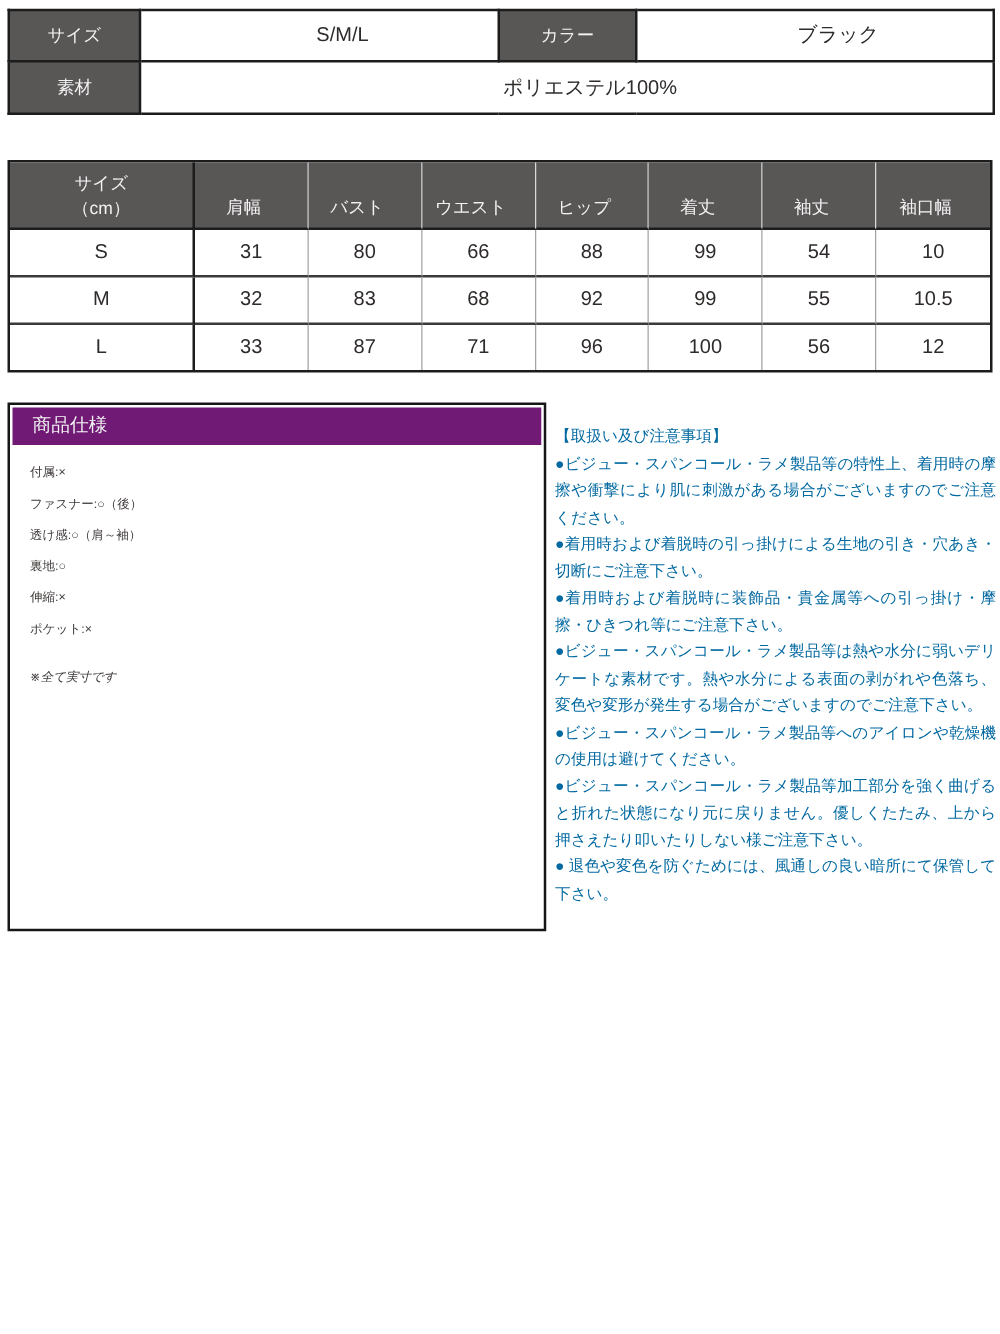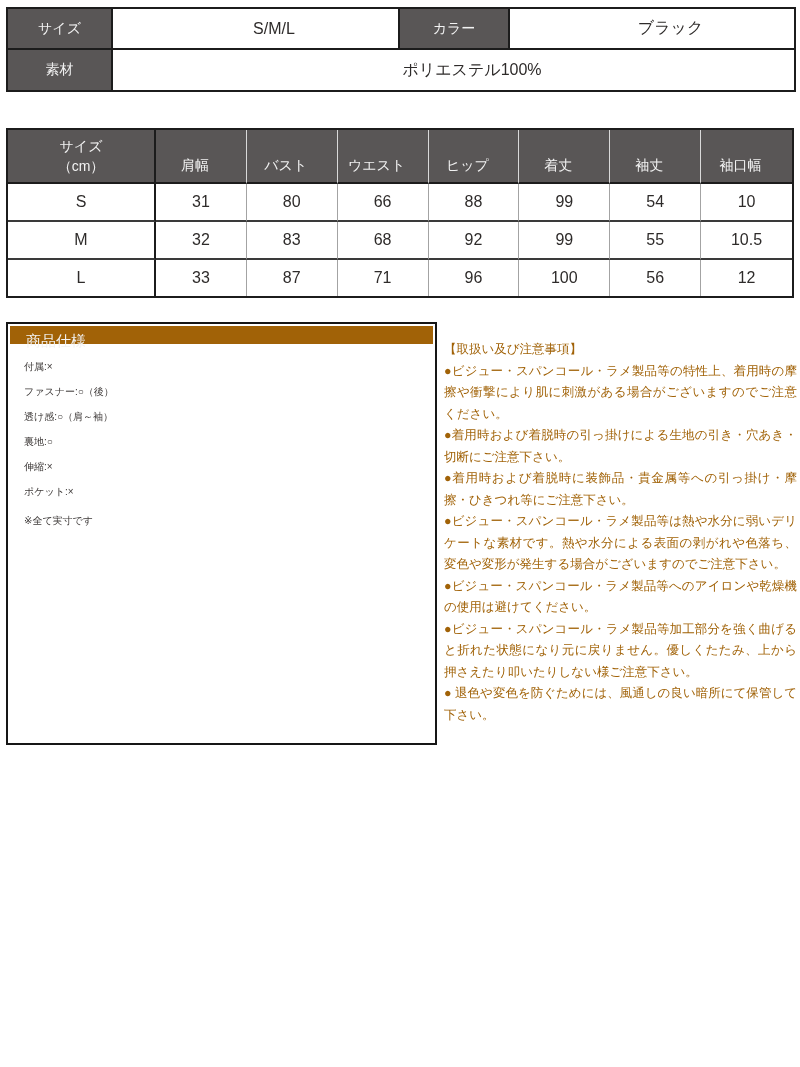--- a/index.html
+++ b/index.html
@@ -42,30 +42,30 @@
   .t2 tbody td:last-child { border-right:0; }
   .t2 tbody tr:last-child td { border-bottom:0; }
   col.zc0 { width:148px; }
 
   
   .spec-box {
     position:absolute; left:6px; top:322px; width:427px; height:419px;
     border:2px solid #161616; background:#fff;
   }
   .spec-bar {
-    margin:2px; height:18px; background:#a16207; color:#f2f2f2;
+    margin:2px; height:30px; background:#701a75; color:#f2f2f2;
     font-size:15px; line-height:30px; padding-left:16px;
   }
   .spec-list { padding:8px 16px 0 16px; font-size:10px; line-height:25px; color:#3e3a39; }
-  .spec-note { margin-top:4px; }
+  .spec-note { margin-top:14px;font-style:italic; }
 
   
   .notes {
     position:absolute; left:444px; top:339px; width:353px;
-    font-size:12.5px; line-height:21.5px; color:#a16207;
+    font-size:12.5px; line-height:21.5px; color:#0369a1;
     text-align:justify;
   }
 </style>
 </head>
 <body>
 
 <div class="page">
 
   <table class="t1">
     <colgroup>

